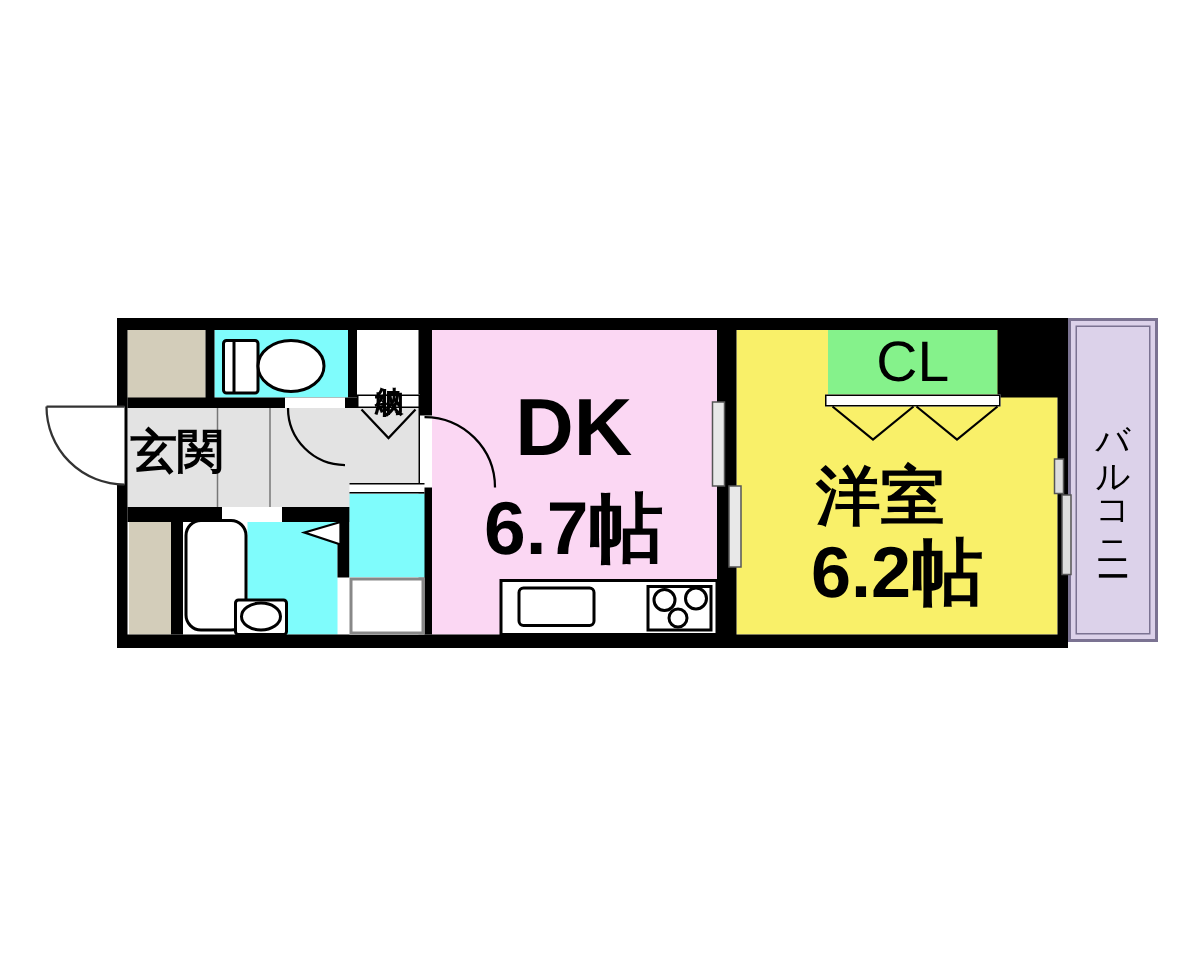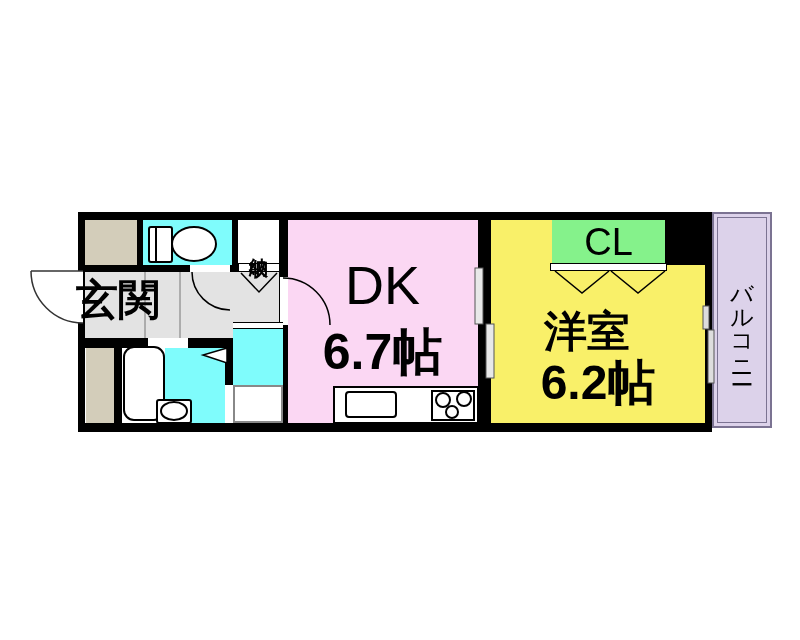--- a/index.html
+++ b/index.html
@@ -119,25 +119,25 @@
   <g stroke="#555" stroke-width="1" fill="#dddddd">
     <rect x="703" y="306" width="6" height="23"></rect>
     <rect x="708" y="330" width="6" height="53"></rect>
   </g>
   <g stroke="#777" stroke-width="1">
     <line x1="145" y1="272" x2="145" y2="338"></line>
     <line x1="180" y1="272" x2="180" y2="338"></line>
   </g>
 </svg>
 
-<div class="abs lbl" style="left:86px;top:280px;width:64px;height:40px;font-size:42px;font-weight:600;">玄関</div>
+<div class="abs lbl" style="left:86px;top:280px;width:64px;height:40px;font-size:31px;font-weight:600;">玄関</div>
 
 <div class="abs lbl vert" style="left:240px;top:221px;width:38px;height:44px;font-size:19px;font-weight:600;">収納</div>
 
-<div class="abs lbl" style="left:287px;top:255px;width:191px;height:60px;font-size:54px;font-weight:400;">DK</div>
+<div class="abs lbl" style="left:287px;top:255px;width:191px;height:60px;font-size:54px;font-weight:700;">DK</div>
 <div class="abs lbl" style="left:287px;top:322px;width:191px;height:60px;font-size:50px;font-weight:600;text-align:center;">6.7帖</div>
 
 <div class="abs lbl" style="left:480px;top:280px;width:214px;height:70px;font-size:43px;font-weight:600;margin-top:16px;">洋室</div>
 <div class="abs lbl" style="left:491px;top:352px;width:214px;height:62px;font-size:48px;font-weight:600;">6.2帖</div>
 
 <div class="abs lbl" style="left:552px;top:222px;width:113px;height:40px;font-size:38px;font-weight:500;">CL</div>
 
 <div class="abs lbl vert" style="left:712px;top:235px;width:60px;height:170px;font-size:23px;font-weight:500;">バルコニー</div>
 
 </body></html>

